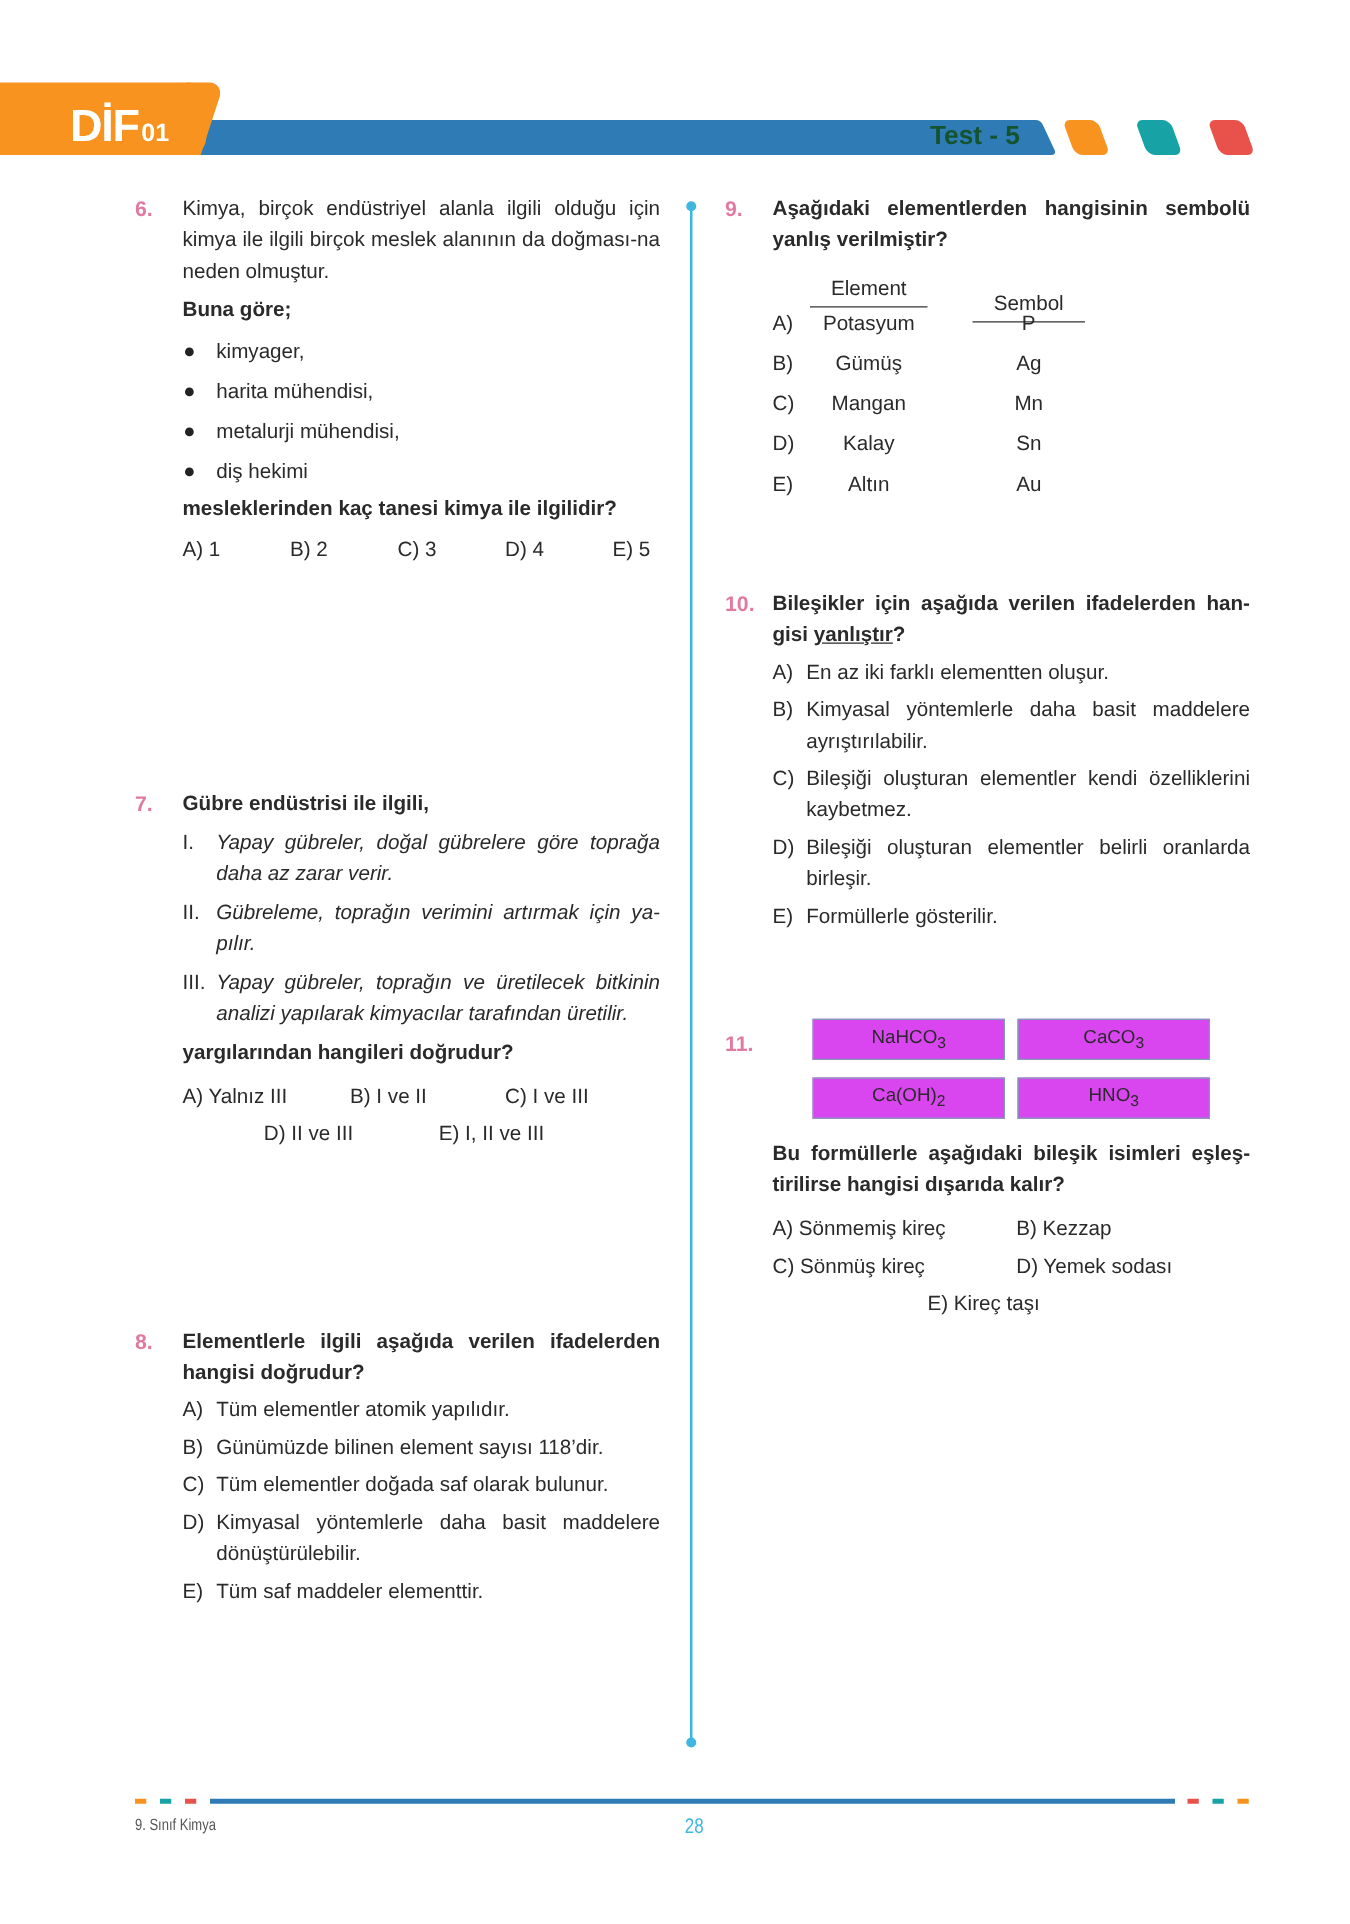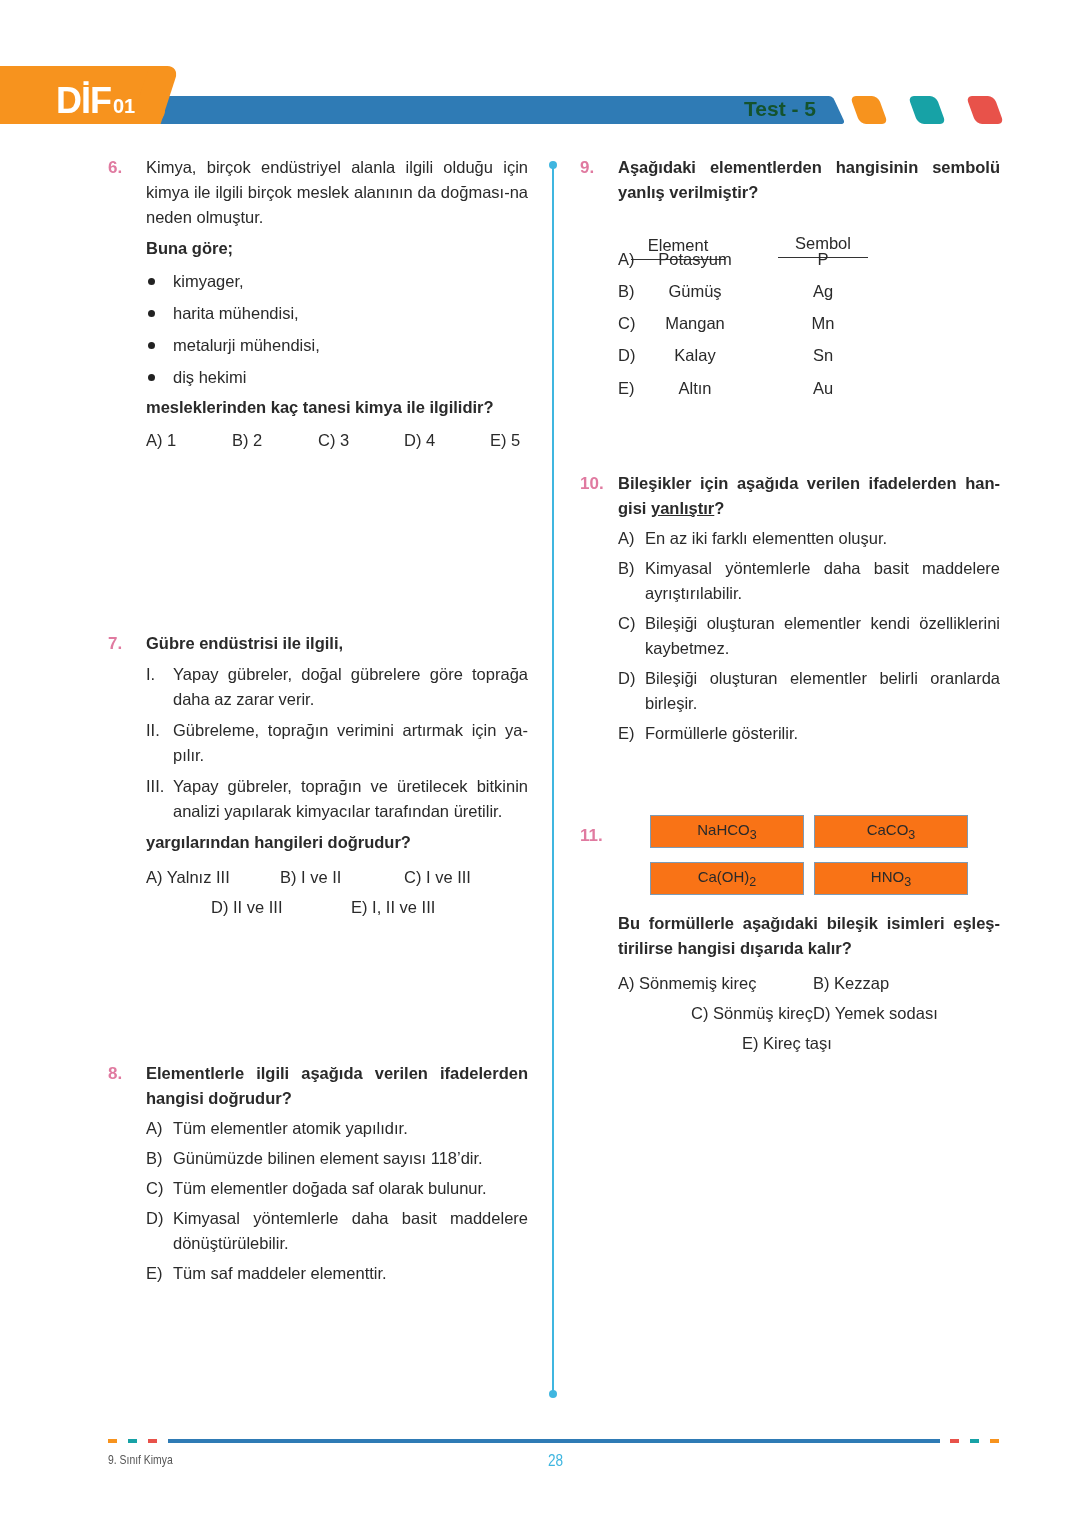--- a/index.html
+++ b/index.html
@@ -25,37 +25,37 @@
   .qbody { margin-left: 38px; }
   .stem { text-align: justify; }
   .bold { font-weight: 700; }
   .bullets { list-style: none; margin-top: 4px; }
   .bullets li { position: relative; padding-left: 27px; height: 32px; line-height: 32px; }
   .bullets li::before { content: ""; position: absolute; left: 2px; top: 13px; width: 7px; height: 7px; border-radius: 50%; background: #222; }
   .opt-row { display: flex; margin-top: 8px; }
   .opt-row span { display: inline-block; }
   .roman { display: flex; margin-top: 6px; }
   .roman .rn { width: 27px; flex: none; }
-  .roman .rt { flex: 1; text-align: justify; }
+  .roman .rt { flex: 1; text-align: justify; font-style: italic; }
   .choice { display: flex; margin-top: 5px; }
   .choice .cl { width: 27px; flex: none; }
   .choice .ct { flex: 1; text-align: justify; }
 
   
   .vline { position: absolute; left: 552px; top: 165px; width: 2px; height: 1230px; background: #3fb6e0; }
   .vdot { position: absolute; left: 549px; width: 8px; height: 8px; border-radius: 50%; background: #3fb6e0; }
 
   
   .etable { margin-top: 14px; position: relative; height: 175px; }
   .etable .hd { position: absolute; top: 0; text-align: center; border-bottom: 1.5px solid #333; padding-bottom: 1px; }
   .etable .row { position: absolute; left: 0; width: 100%; height: 32px; }
   .etable .row span { position: absolute; text-align: center; }
 
   
-  .fbox { position: absolute; width: 154px; height: 33px; background: #f97316; border: 1.5px solid #7d9bb5; text-align: center; font-size: 15px; line-height: 28px; }
+  .fbox { position: absolute; width: 154px; height: 33px; background: #d946ef; border: 1.5px solid #7d9bb5; text-align: center; font-size: 15px; line-height: 28px; }
 
   
   .footer-line { position: absolute; left: 168px; top: 1439px; width: 772px; height: 4px; background: #2f7bb5; }
   .dash { position: absolute; top: 1439px; width: 9px; height: 4px; }
   .footer-left { position: absolute; left: 108px; top: 1452px; font-size: 13px; color: #555; font-family: "Liberation Sans Narrow", "Liberation Sans", sans-serif; transform: scaleX(0.8); transform-origin: left; }
   .page-num { position: absolute; left: 546px; top: 1451px; font-size: 17px; color: #3fb6e0; transform: scaleX(0.8); }
 </style>
 </head>
 <body>
 
@@ -156,21 +156,21 @@
   </div>
 </div>
 
 <div class="col col-right">
 
   <div class="q" style="top:0;">
     <span class="qnum">9.</span>
     <div class="qbody">
       <p class="bold stem">Aşağıdaki elementlerden hangisinin sembolü yanlış verilmiştir?</p>
       <div class="etable">
-        <span class="hd" style="left:13px;width:94px;margin-top:14px;">Element</span>
+        <span class="hd" style="left:30px;width:94px;">Element</span>
         <span class="hd" style="left:160px;width:90px;margin-top:12px;">Sembol</span>
         <div class="row" style="top:28px;">
           <span style="left:0;">A)</span>
           <span style="left:20px;width:114px;">Potasyum</span>
           <span style="left:160px;width:90px;">P</span>
         </div>
         <div class="row" style="top:60px;">
           <span style="left:0;">B)</span>
           <span style="left:20px;width:114px;">Gümüş</span>
           <span style="left:160px;width:90px;">Ag</span>
@@ -235,21 +235,21 @@
     <div class="fbox" style="left:234px;top:47px;">
       <span>HNO</span><sub>3</sub>
     </div>
     <div class="qbody" style="padding-top:96px;">
       <p class="bold stem">Bu formüllerle aşağıdaki bileşik isimleri eşleş-tirilirse hangisi dışarıda kalır?</p>
       <div class="opt-row" style="margin-top:10px;">
         <span style="width:195px;">A) Sönmemiş kireç</span>
         <span>B) Kezzap</span>
       </div>
       <div class="opt-row" style="margin-top:5px;">
-        <span style="width:195px;text-align:right;">C) Sönmüş kireç</span>
+        <span style="width:195px;">C) Sönmüş kireç</span>
         <span>D) Yemek sodası</span>
       </div>
       <div class="opt-row" style="margin-top:5px;padding-left:124px;">
         <span>E) Kireç taşı</span>
       </div>
     </div>
   </div>
 </div>
 
 <div class="dash" style="left:108px;background:#f7931e;"></div>

